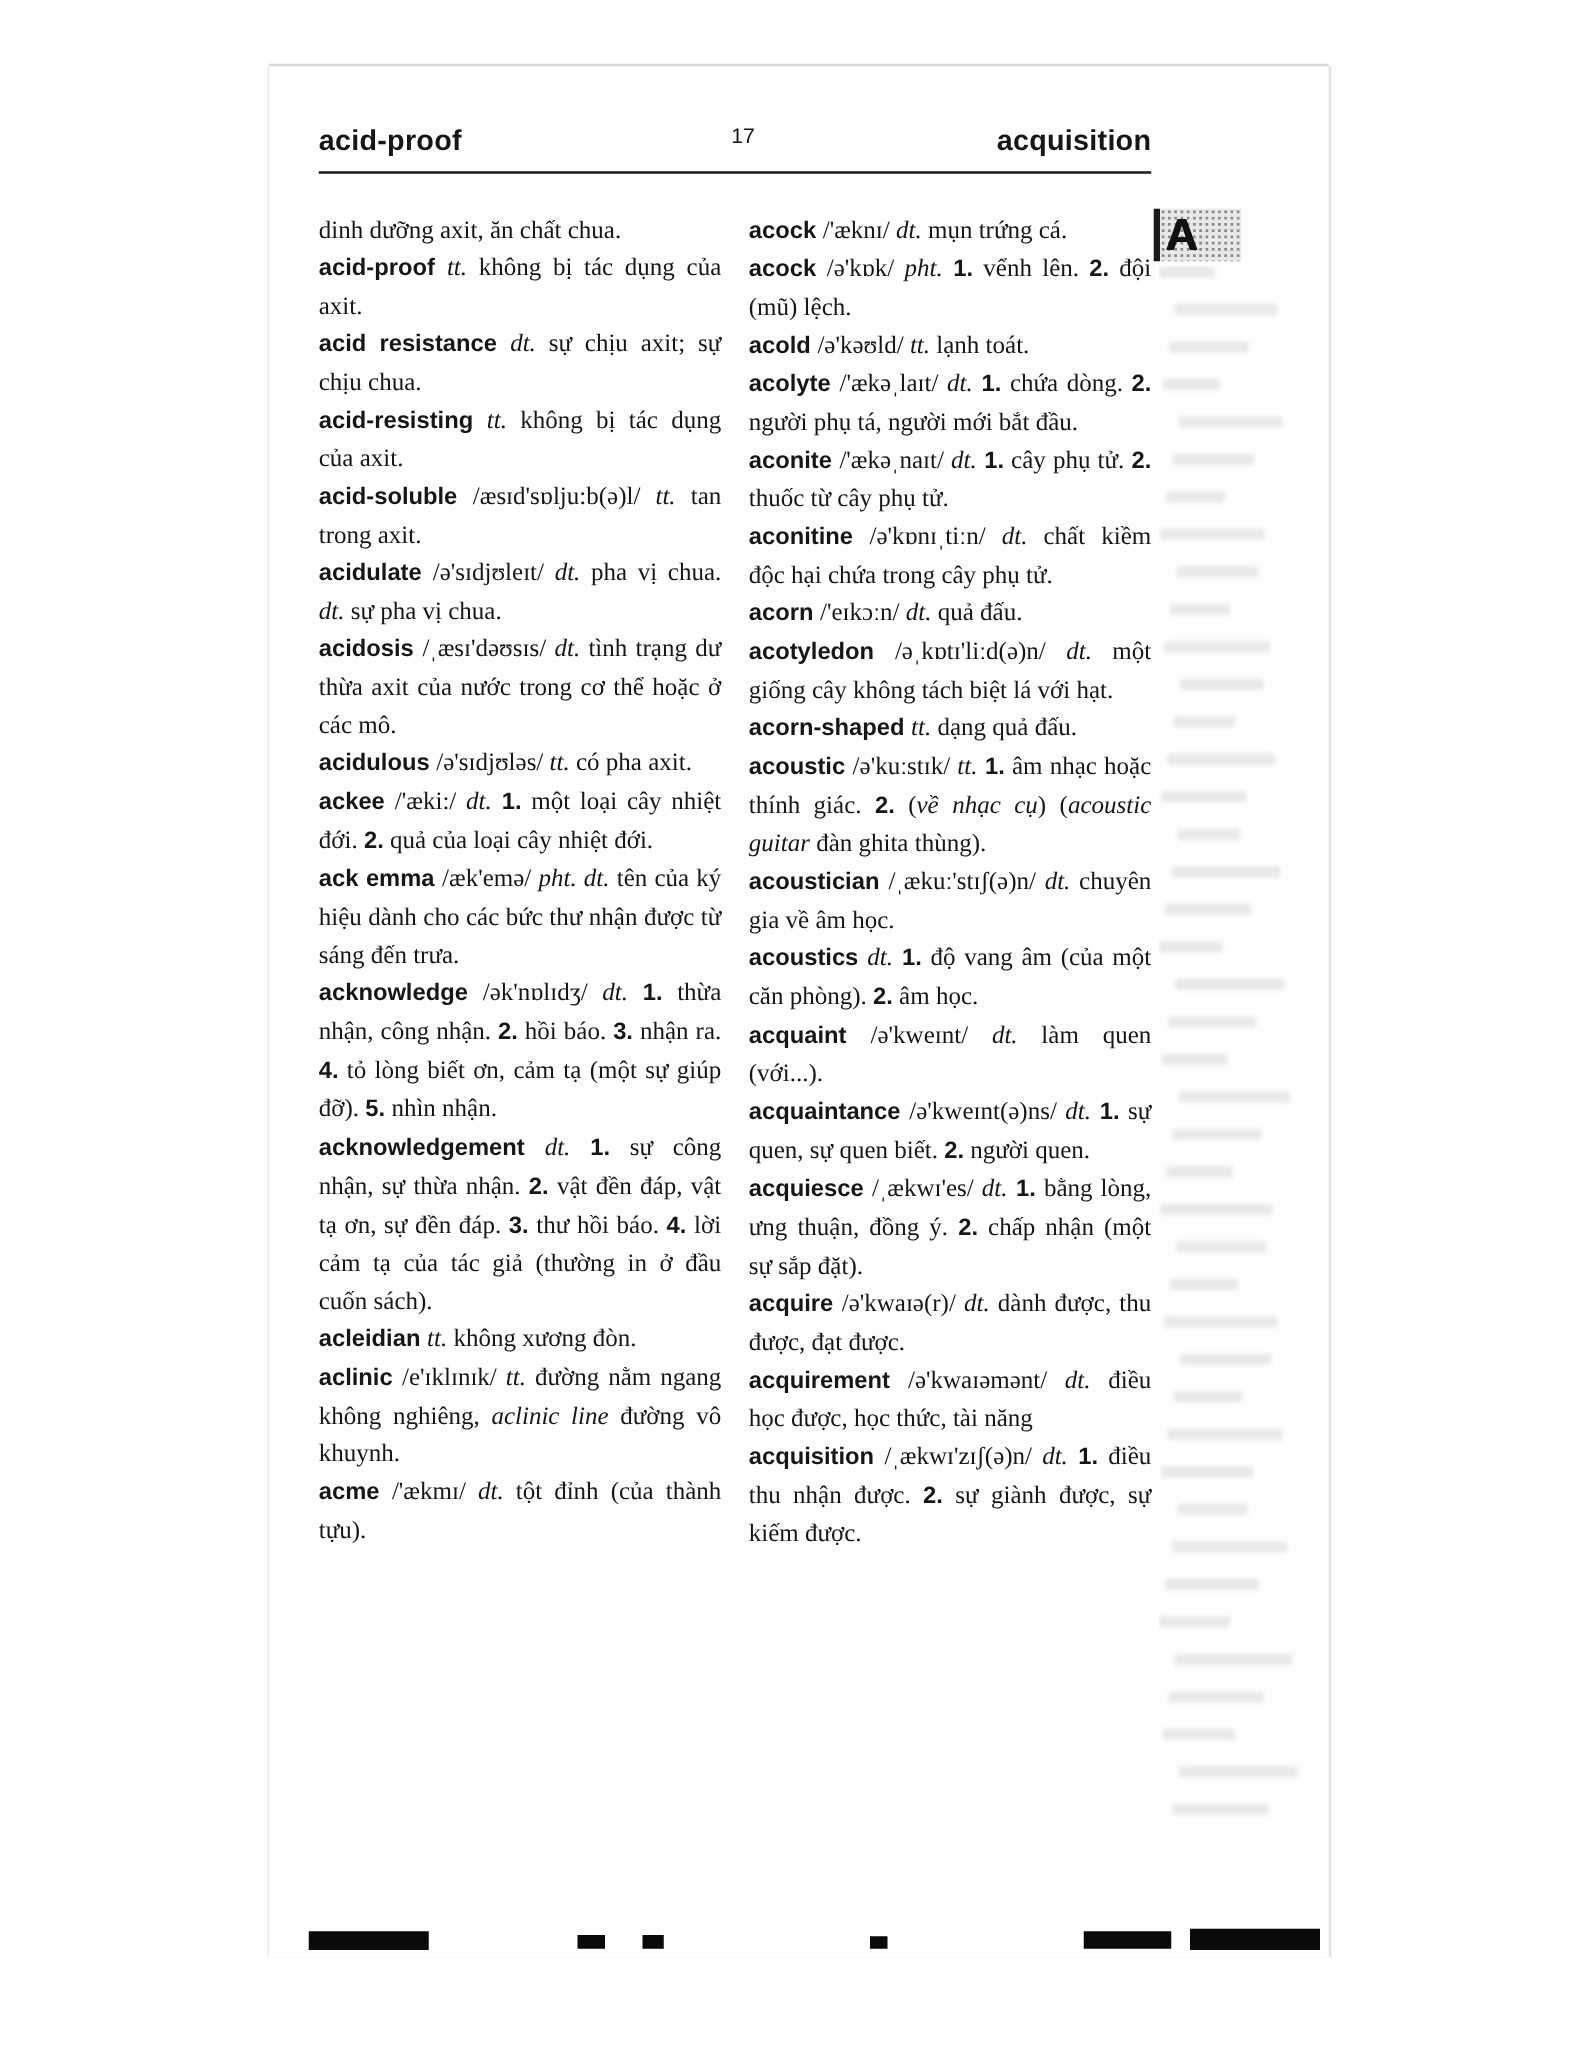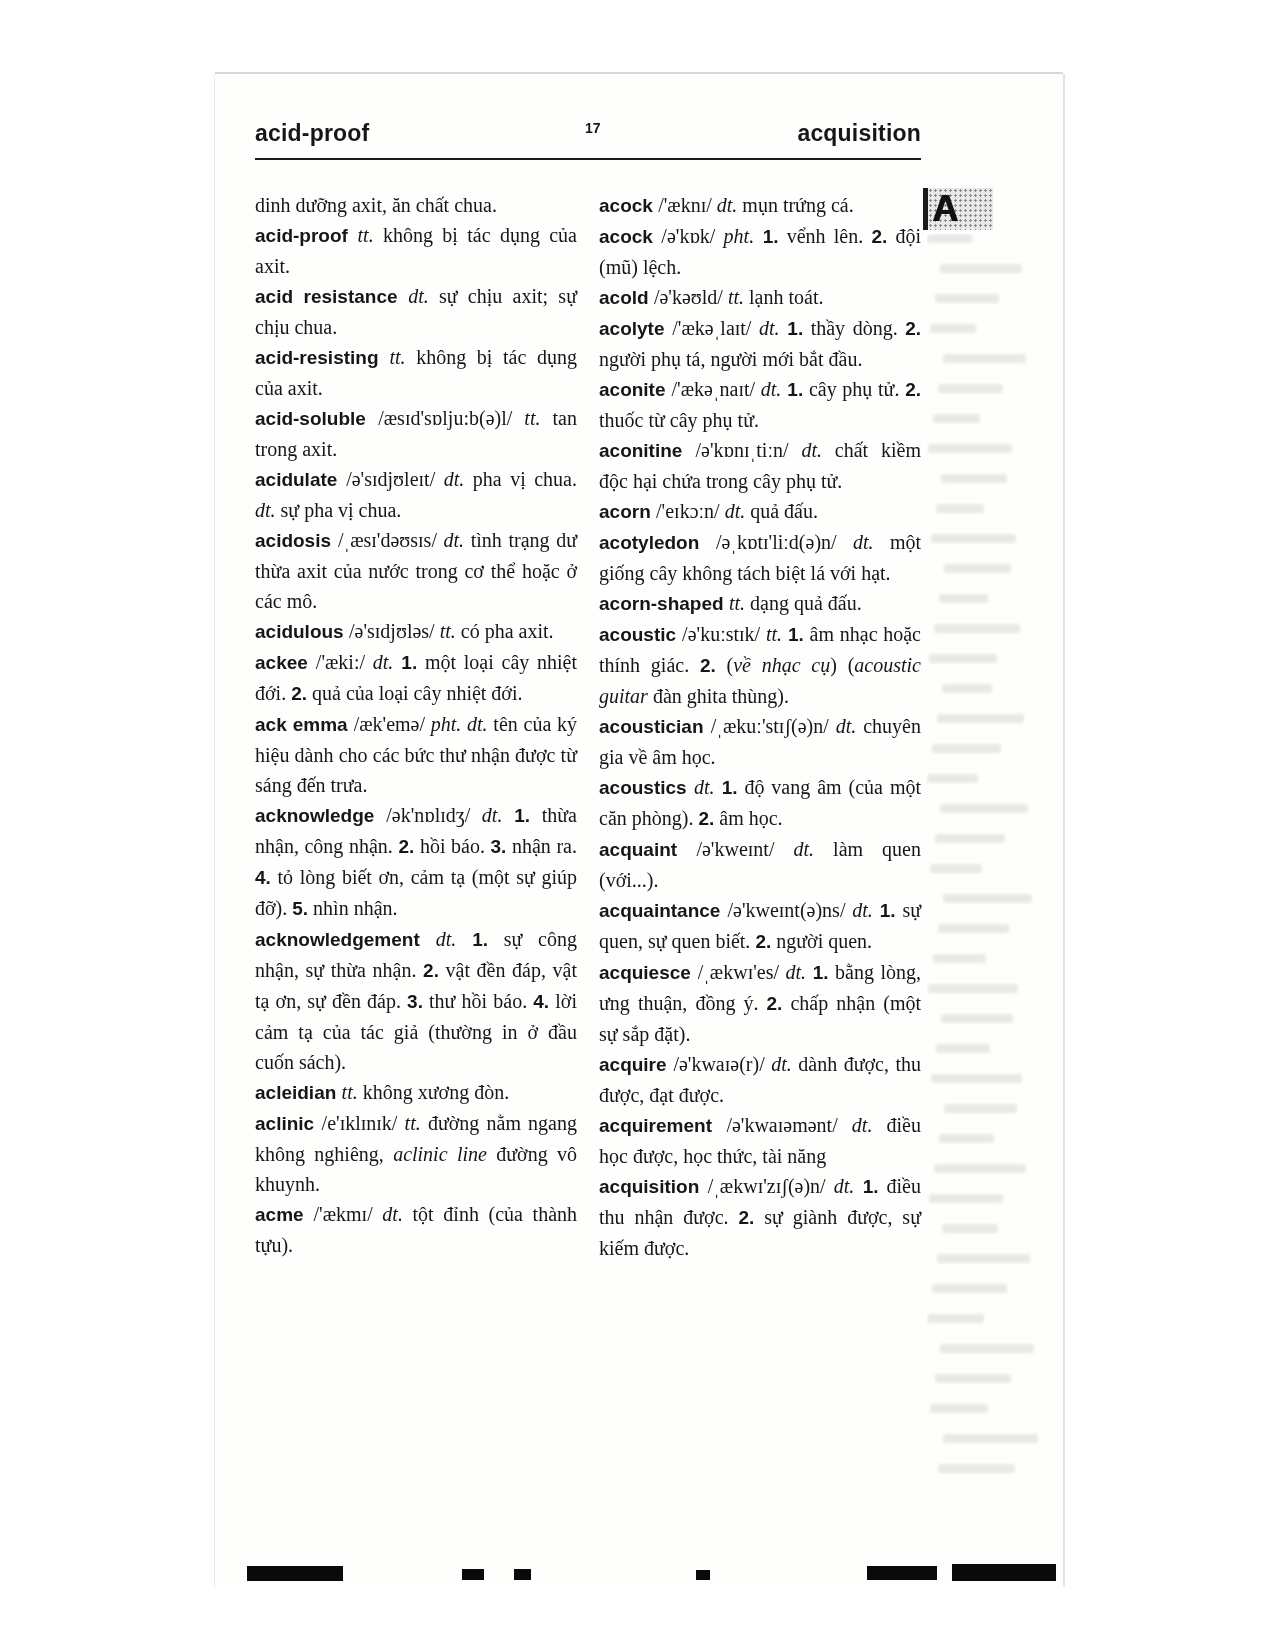--- a/index.html
+++ b/index.html
@@ -1,31 +1,31 @@
 <!DOCTYPE html>
 <html><head>
 <meta charset="utf-8">
 <style>
   * { margin:0; padding:0; box-sizing:border-box; }
   html,body { width:1275px; height:1650px; background:#ffffff; overflow:hidden; }
   body { font-family:"Liberation Serif", serif; color:#161616; position:relative; }
 
   .scan-page {
-    position:absolute; left:215px; top:74px; width:848px; height:1513px;
+    position:absolute; left:215px; top:53px; width:848px; height:1513px;
     background:#fefefdff;
     box-shadow: 0 -2px 0 #d8d8d4, 2px 0 0 #e3e3df, -1px 0 0 #eceae6;
   }
 
   .page-header {
     position:absolute; left:40px; top:46px; width:666px;
     display:flex; justify-content:space-between; align-items:baseline;
     font-family:"Liberation Sans", sans-serif; font-size:23px;
   }
   .page-header .hw { font-weight:700; letter-spacing:0.2px; }
-  .page-header .pn { font-weight:700; font-size:14px; position:absolute; left:330px; }
+  .page-header .pn { font-weight:400; font-size:17px; position:absolute; left:330px; }
 
   .header-rule {
     position:absolute; left:40px; top:84px; width:666px; height:2px;
     background:#1b1b1b;
   }
 
   .thumb-tab {
     position:absolute; left:708px; top:114px; width:70px; height:42px;
     background-color:#e8e8e6;
     background-image: radial-gradient(#8a8a8a 1.2px, transparent 1.4px);
@@ -137,21 +137,21 @@
         <p class="entry"><span class="seg-bold">acknowledge </span><span class="seg-normal">/ək'nɒlɪdʒ/ </span><span class="seg-italic">dt.</span><span class="seg-bold"> 1.</span><span class="seg-normal"> thừa nhận, công nhận. </span><span class="seg-bold">2.</span><span class="seg-normal"> hồi báo. </span><span class="seg-bold">3.</span><span class="seg-normal"> nhận ra. </span><span class="seg-bold">4.</span><span class="seg-normal"> tỏ lòng biết ơn, cảm tạ (một sự giúp đỡ). </span><span class="seg-bold">5.</span><span class="seg-normal"> nhìn nhận.</span></p>
         <p class="entry"><span class="seg-bold">acknowledgement </span><span class="seg-italic">dt.</span><span class="seg-bold"> 1.</span><span class="seg-normal"> sự công nhận, sự thừa nhận. </span><span class="seg-bold">2.</span><span class="seg-normal"> vật đền đáp, vật tạ ơn, sự đền đáp. </span><span class="seg-bold">3.</span><span class="seg-normal"> thư hồi báo. </span><span class="seg-bold">4.</span><span class="seg-normal"> lời cảm tạ của tác giả (thường in ở đầu cuốn sách).</span></p>
         <p class="entry"><span class="seg-bold">acleidian </span><span class="seg-italic">tt.</span><span class="seg-normal"> không xương đòn.</span></p>
         <p class="entry"><span class="seg-bold">aclinic </span><span class="seg-normal">/e'ɪklɪnɪk/ </span><span class="seg-italic">tt.</span><span class="seg-normal"> đường nằm ngang không nghiêng, </span><span class="seg-italic">aclinic line</span><span class="seg-normal"> đường vô khuynh.</span></p>
         <p class="entry"><span class="seg-bold">acme </span><span class="seg-normal">/'ækmɪ/ </span><span class="seg-italic">dt.</span><span class="seg-normal"> tột đỉnh (của thành tựu).</span></p>
       </div>
     <div class="col">
         <p class="entry"><span class="seg-bold">acock </span><span class="seg-normal">/'æknɪ/ </span><span class="seg-italic">dt.</span><span class="seg-normal"> mụn trứng cá.</span></p>
         <p class="entry"><span class="seg-bold">acock </span><span class="seg-normal">/ə'kɒk/ </span><span class="seg-italic">pht.</span><span class="seg-bold"> 1.</span><span class="seg-normal"> vểnh lên. </span><span class="seg-bold">2.</span><span class="seg-normal"> đội (mũ) lệch.</span></p>
         <p class="entry"><span class="seg-bold">acold </span><span class="seg-normal">/ə'kəʊld/ </span><span class="seg-italic">tt.</span><span class="seg-normal"> lạnh toát.</span></p>
-        <p class="entry"><span class="seg-bold">acolyte </span><span class="seg-normal">/'ækəˌlaɪt/ </span><span class="seg-italic">dt.</span><span class="seg-bold"> 1.</span><span class="seg-normal"> thầy dòng. </span><span class="seg-bold">2.</span><span class="seg-normal"> người phụ tá, người mới bắt đầu.</span></p>
+        <p class="entry"><span class="seg-bold">acolyte </span><span class="seg-normal">/'ækəˌlaɪt/ </span><span class="seg-italic">dt.</span><span class="seg-bold"> 1.</span><span class="seg-normal"> chứa dòng. </span><span class="seg-bold">2.</span><span class="seg-normal"> người phụ tá, người mới bắt đầu.</span></p>
         <p class="entry"><span class="seg-bold">aconite </span><span class="seg-normal">/'ækəˌnaɪt/ </span><span class="seg-italic">dt.</span><span class="seg-bold"> 1.</span><span class="seg-normal"> cây phụ tử. </span><span class="seg-bold">2.</span><span class="seg-normal"> thuốc từ cây phụ tử.</span></p>
         <p class="entry"><span class="seg-bold">aconitine </span><span class="seg-normal">/ə'kɒnɪˌtiːn/ </span><span class="seg-italic">dt.</span><span class="seg-normal"> chất kiềm độc hại chứa trong cây phụ tử.</span></p>
         <p class="entry"><span class="seg-bold">acorn </span><span class="seg-normal">/'eɪkɔːn/ </span><span class="seg-italic">dt.</span><span class="seg-normal"> quả đấu.</span></p>
         <p class="entry"><span class="seg-bold">acotyledon </span><span class="seg-normal">/əˌkɒtɪ'liːd(ə)n/ </span><span class="seg-italic">dt.</span><span class="seg-normal"> một giống cây không tách biệt lá với hạt.</span></p>
         <p class="entry"><span class="seg-bold">acorn-shaped </span><span class="seg-italic">tt.</span><span class="seg-normal"> dạng quả đấu.</span></p>
         <p class="entry"><span class="seg-bold">acoustic </span><span class="seg-normal">/ə'kuːstɪk/ </span><span class="seg-italic">tt.</span><span class="seg-bold"> 1.</span><span class="seg-normal"> âm nhạc hoặc thính giác. </span><span class="seg-bold">2.</span><span class="seg-normal"> (</span><span class="seg-italic">về nhạc cụ</span><span class="seg-normal">) (</span><span class="seg-italic">acoustic guitar</span><span class="seg-normal"> đàn ghita thùng).</span></p>
         <p class="entry"><span class="seg-bold">acoustician </span><span class="seg-normal">/ˌækuː'stɪʃ(ə)n/ </span><span class="seg-italic">dt.</span><span class="seg-normal"> chuyên gia về âm học.</span></p>
         <p class="entry"><span class="seg-bold">acoustics </span><span class="seg-italic">dt.</span><span class="seg-bold"> 1.</span><span class="seg-normal"> độ vang âm (của một căn phòng). </span><span class="seg-bold">2.</span><span class="seg-normal"> âm học.</span></p>
         <p class="entry"><span class="seg-bold">acquaint </span><span class="seg-normal">/ə'kweɪnt/ </span><span class="seg-italic">dt.</span><span class="seg-normal"> làm quen (với...).</span></p>
         <p class="entry"><span class="seg-bold">acquaintance </span><span class="seg-normal">/ə'kweɪnt(ə)ns/ </span><span class="seg-italic">dt.</span><span class="seg-bold"> 1.</span><span class="seg-normal"> sự quen, sự quen biết. </span><span class="seg-bold">2.</span><span class="seg-normal"> người quen.</span></p>

